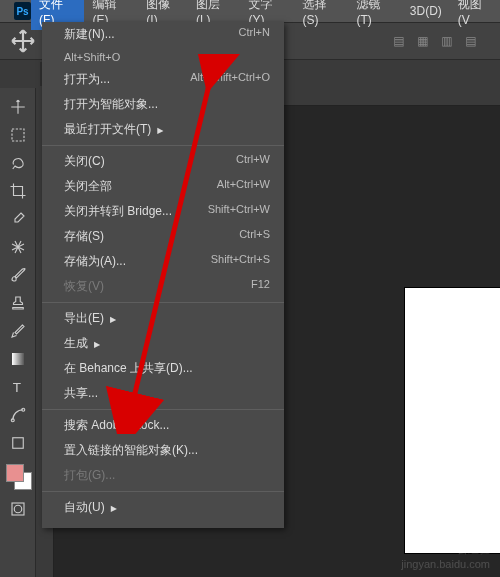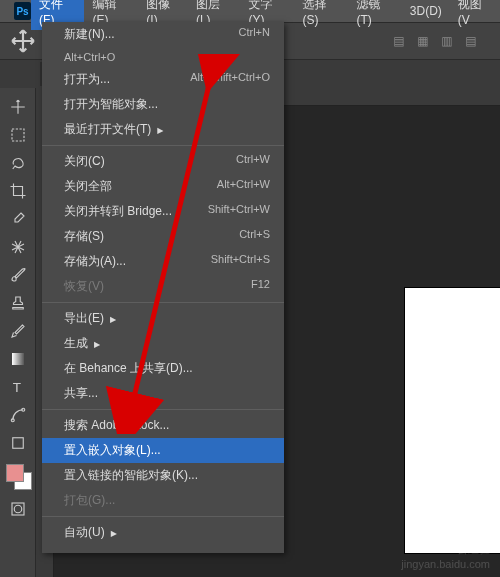--- a/index.html
+++ b/index.html
@@ -170,21 +170,21 @@
     <div class="canvas"></div>
   </div>
 </div>
 
 <div class="dropdown" id="dd">
     <div class="dd-item">
       <span>新建(N)...</span>
       <span class="shortcut">Ctrl+N</span>
     </div>
     <div class="dd-item">
-      <span class="shortcut">Alt+Ctrl+O</span>
+      <span class="shortcut">Alt+Shift+O</span>
     </div>
     <div class="dd-item">
       <span>打开为...</span>
       <span class="shortcut">Alt+Shift+Ctrl+O</span>
     </div>
     <div class="dd-item">
       <span>打开为智能对象...</span>
     </div>
     <div class="dd-item">
       <span class="dd-arrow">最近打开文件(T)</span>
@@ -223,23 +223,20 @@
     </div>
     <div class="dd-item">
       <span>在 Behance 上共享(D)...</span>
     </div>
     <div class="dd-item">
       <span>共享...</span>
     </div>
     <div class="dd-sep"></div>
     <div class="dd-item">
       <span>搜索 Adobe Stock...</span>
-    </div>
-    <div class="dd-item highlighted">
-      <span>置入嵌入对象(L)...</span>
     </div>
     <div class="dd-item">
       <span>置入链接的智能对象(K)...</span>
     </div>
     <div class="dd-item disabled">
       <span>打包(G)...</span>
     </div>
     <div class="dd-sep"></div>
     <div class="dd-item">
       <span class="dd-arrow">自动(U)</span>

